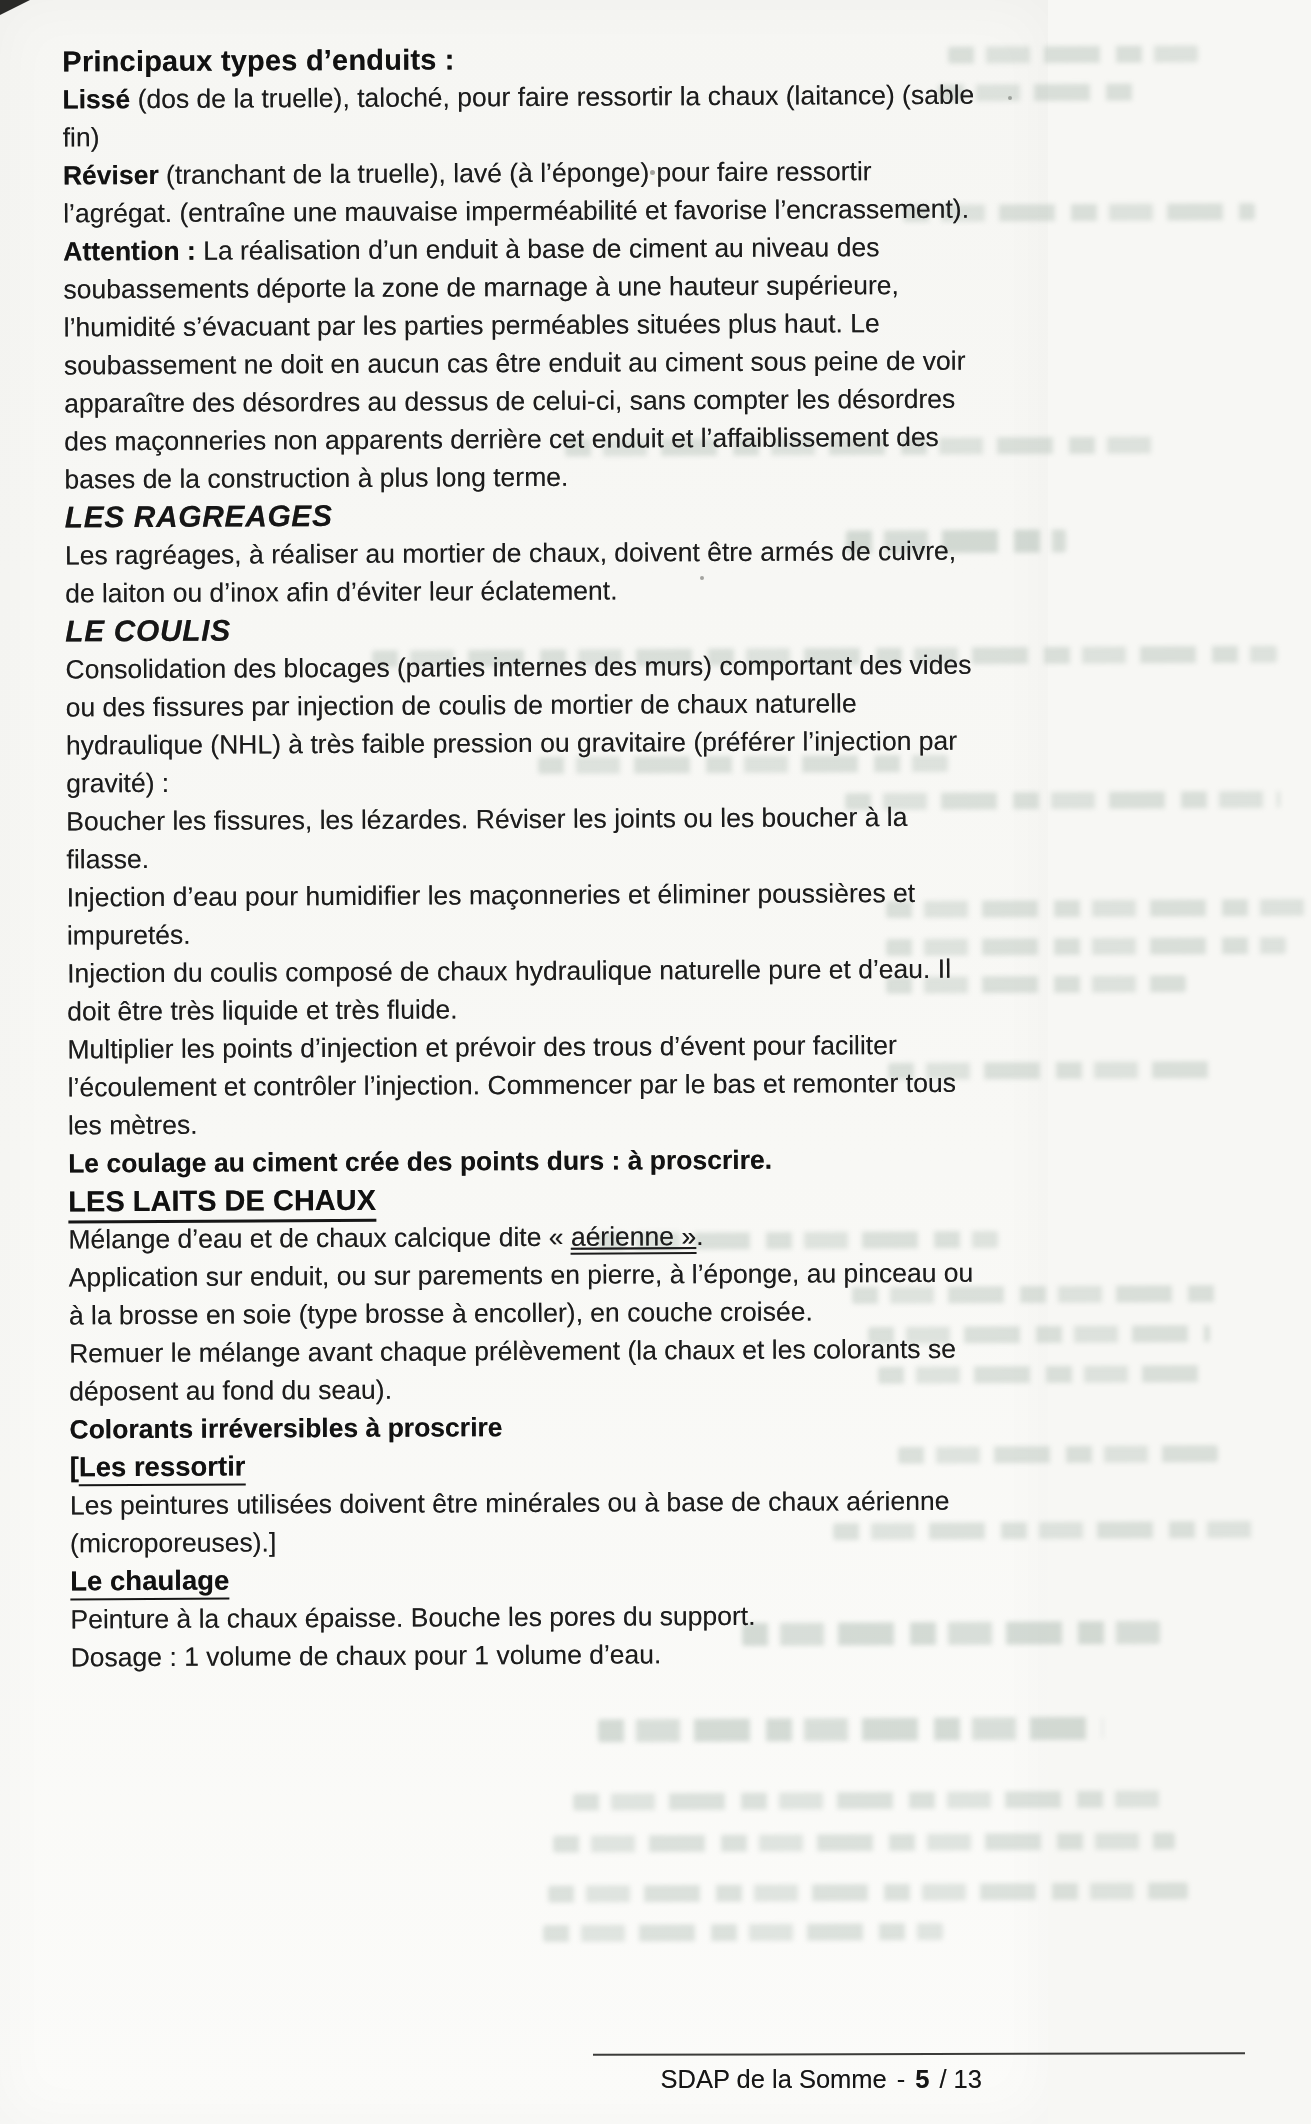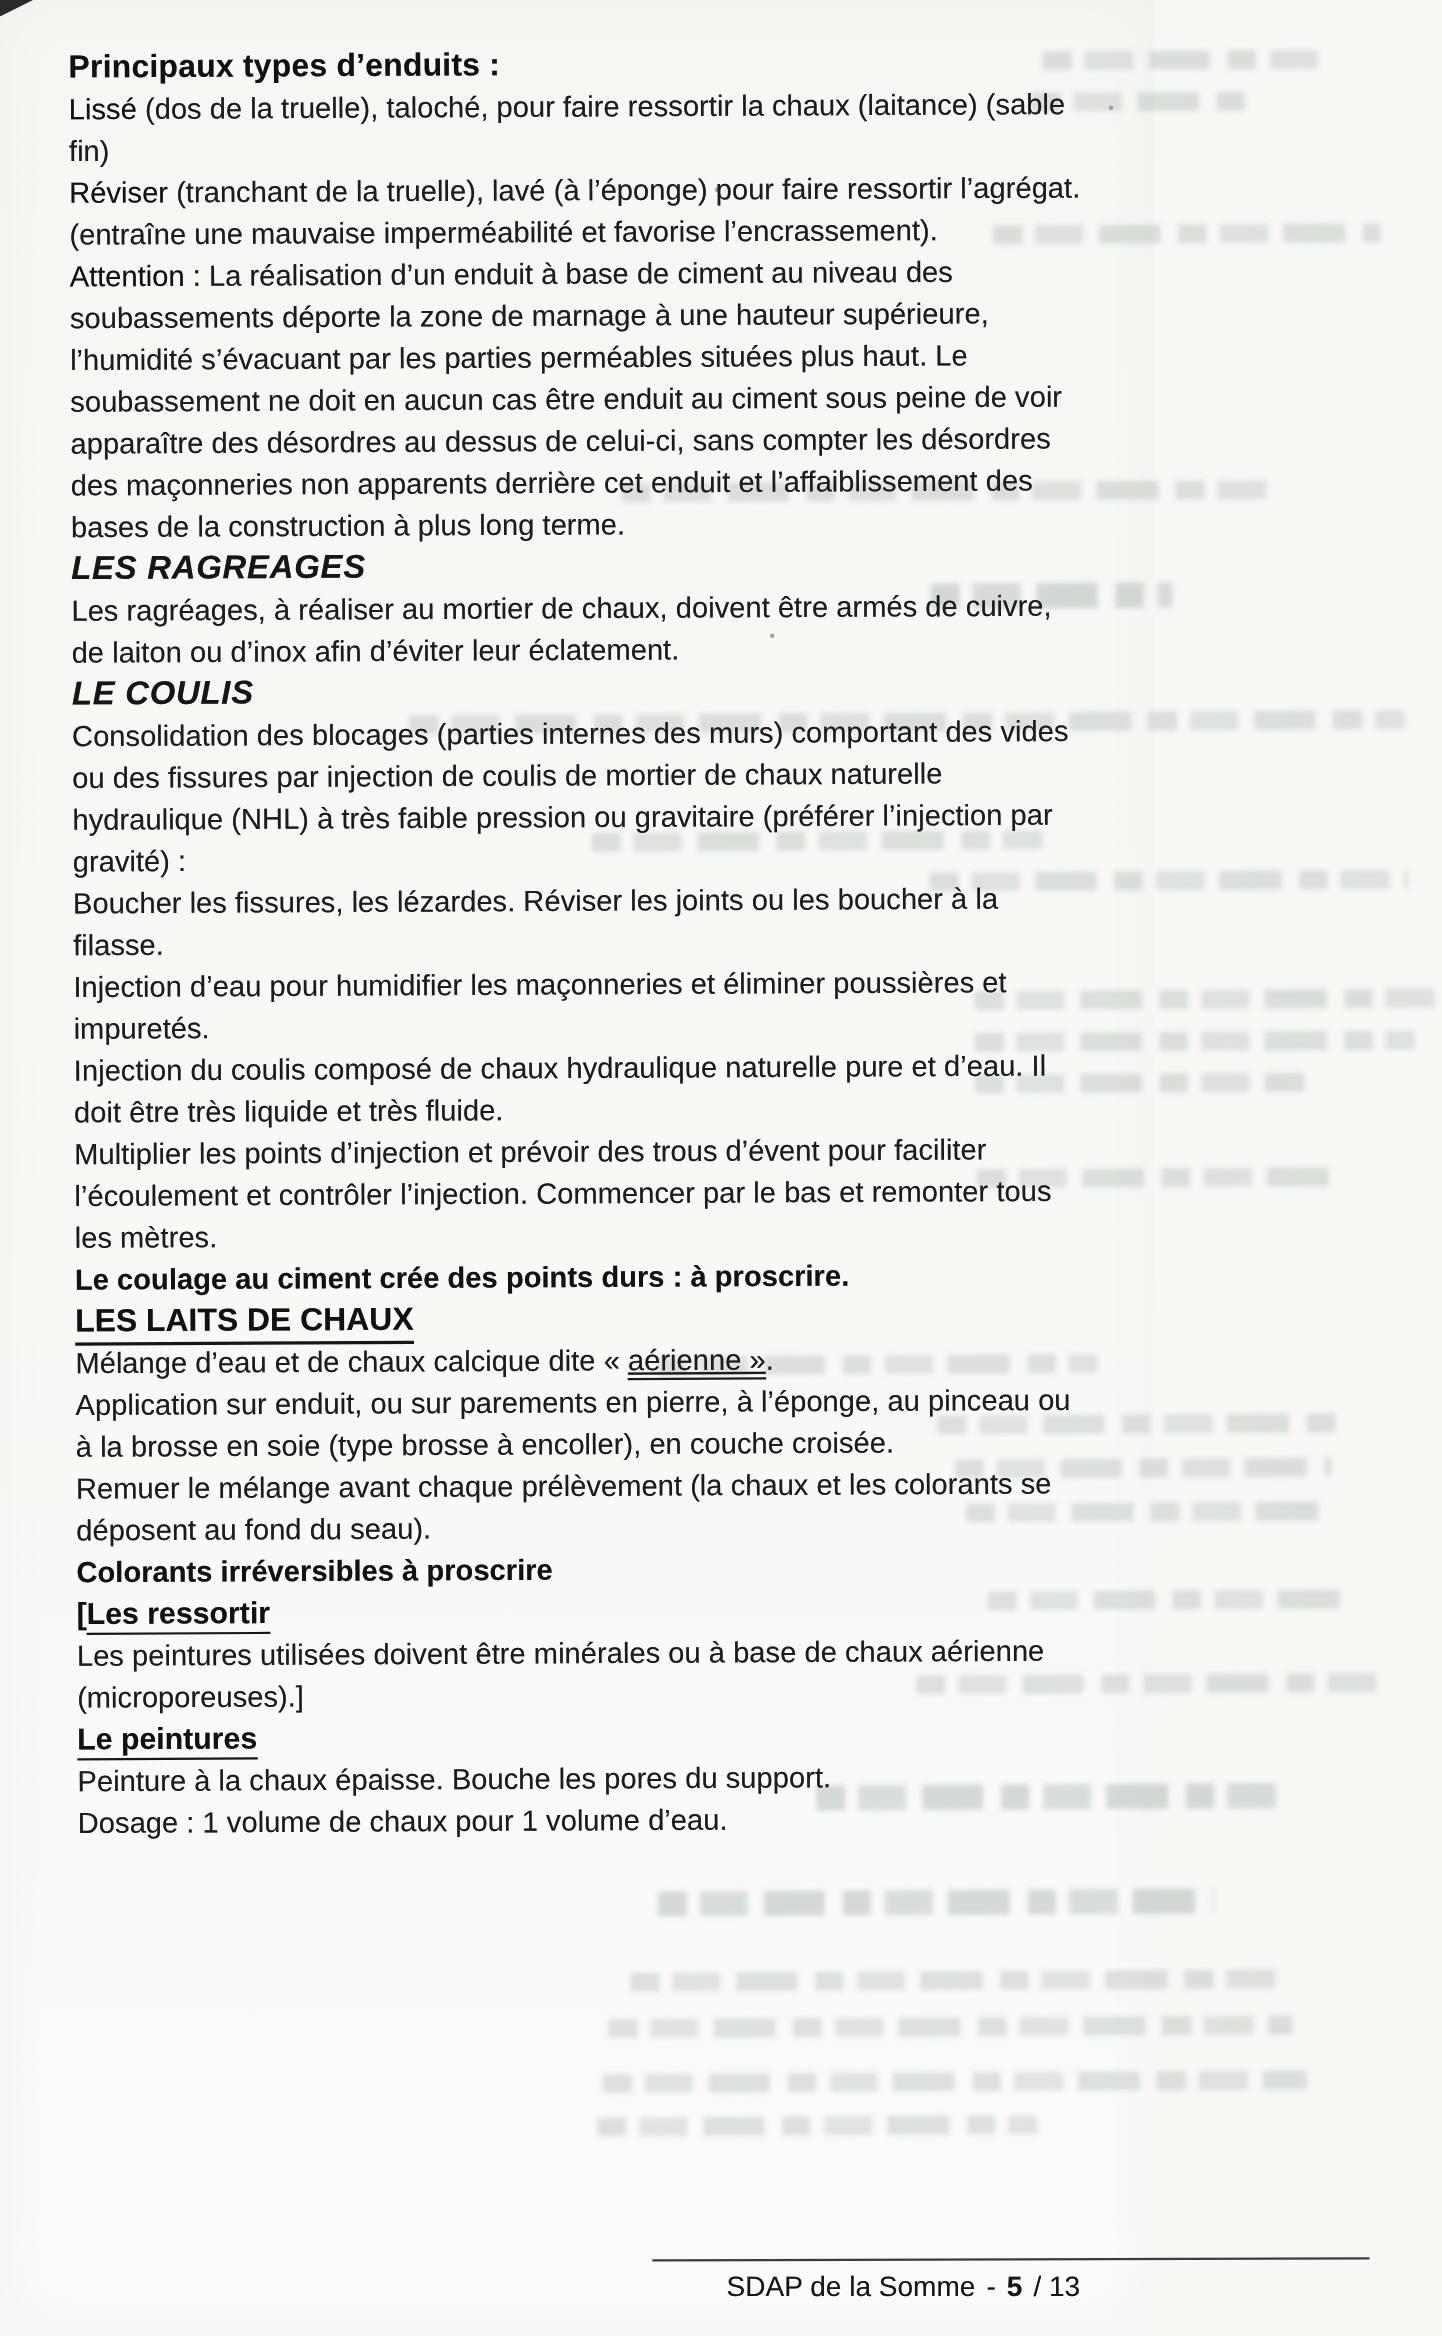--- a/index.html
+++ b/index.html
@@ -32,21 +32,21 @@
   
   .content{
     position:relative;z-index:2;
     padding:40px 64px 0 62px;
     color:#1c1c1c;
     font-size:26.5px;line-height:38px;
     transform:rotate(-.3deg);transform-origin:50% 0;
     text-shadow:0 0 .4px rgba(20,20,20,.55);
   }
   .content p{margin:0;max-width:1192px;}
-  .lead{font-weight:normal;color:#121212;}
+  .lead{font-weight:bold;color:#121212;}
   .doc-title{font-size:29px;font-weight:bold;color:#111;letter-spacing:.2px;margin:0;}
   .h-italic{font-size:30px;font-weight:bold;font-style:italic;color:#161616;letter-spacing:.6px;margin:0;}
   .h-caps{font-size:29px;font-weight:bold;color:#111;margin:0;}
   .h-caps .u{border-bottom:3px solid #161616;padding-bottom:3px;}
   .h-small{font-size:27.5px;font-weight:bold;color:#111;margin:0;}
   .h-small .u{border-bottom:2.5px solid #161616;padding-bottom:2px;}
   .bold-line{font-weight:bold;color:#121212;}
   .u-word{border-bottom:2px solid #1c1c1c;padding-bottom:1px;text-decoration:underline;}
   
   .mt-lisse{margin-top:16px;}
@@ -141,21 +141,21 @@
     <p class="mt-melange"><span>Mélange d’eau et de chaux calcique dite « </span><span class="u-word">aérienne »</span><span>.</span></p>
 
     <p class="mt-para">Application sur enduit, ou sur parements en pierre, à l’éponge, au pinceau ou à la brosse en soie (type brosse à encoller), en couche croisée.</p>
     <p class="mt-para">Remuer le mélange avant chaque prélèvement (la chaux et les colorants se déposent au fond du seau).</p>
     <p class="bold-line mt-para">Colorants irréversibles à proscrire</p>
 
     <p class="h-small mt-peintures-h"><span>[</span><span class="u">Les ressortir</span></p>
 
     <p class="mt-para">Les peintures utilisées doivent être minérales ou à base de chaux aérienne (microporeuses).]</p>
 
-    <p class="h-small mt-chaulage-h"><span class="u">Le peintures</span></p>
+    <p class="h-small mt-chaulage-h"><span class="u">Le chaulage</span></p>
 
     <p class="mt-para">Peinture à la chaux épaisse. Bouche les pores du support.</p>
     <p class="mt-para">Dosage : 1 volume de chaux pour 1 volume d’eau.</p>
 
   </div>
 
   <div class="footer-rule"></div>
   <div class="footer-text">
     <span>SDAP de la Somme</span>
     <span>-</span>

